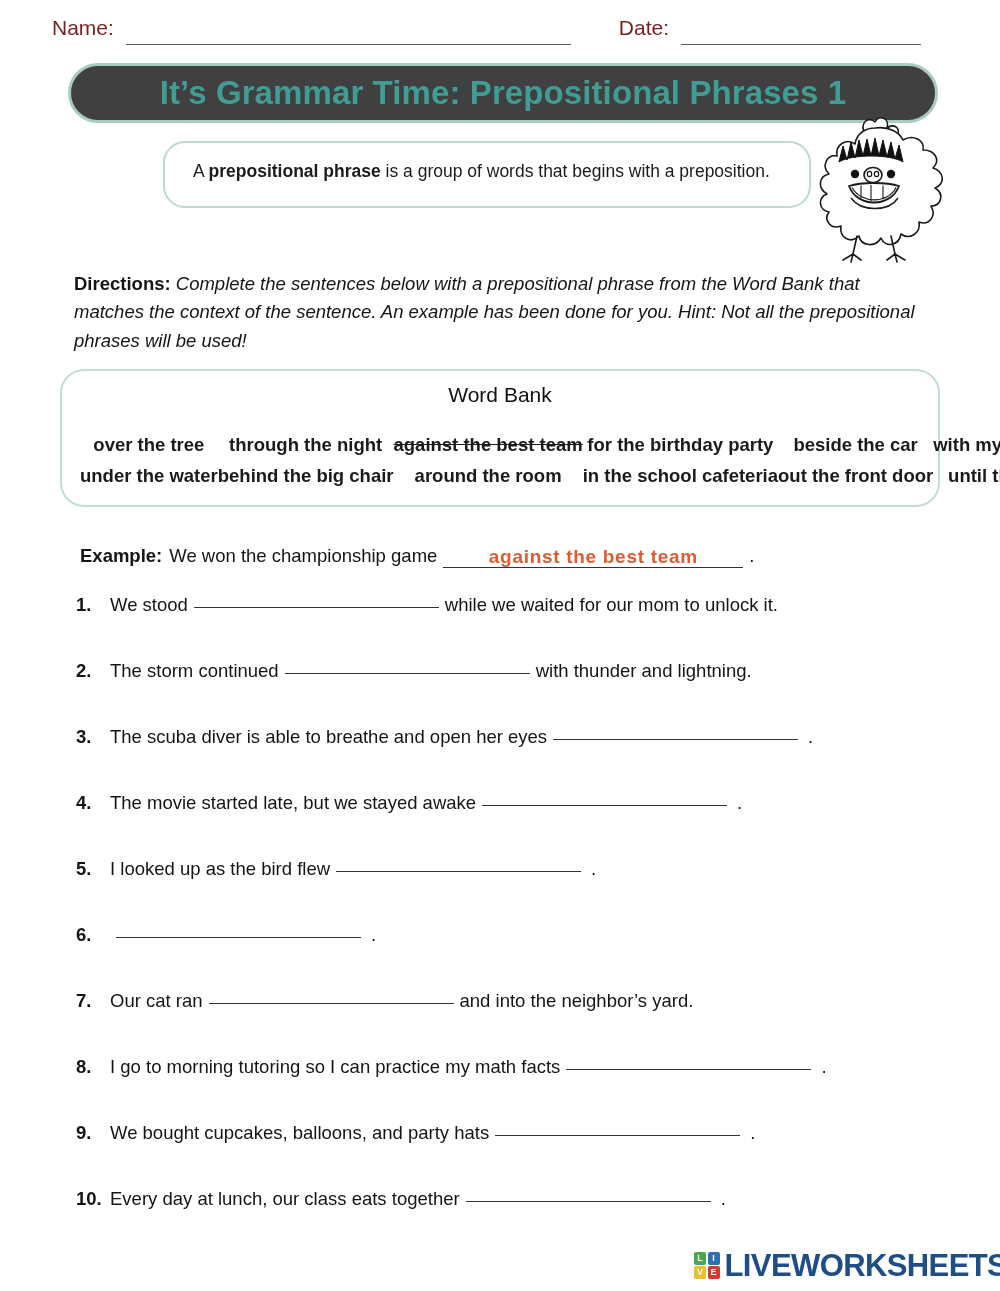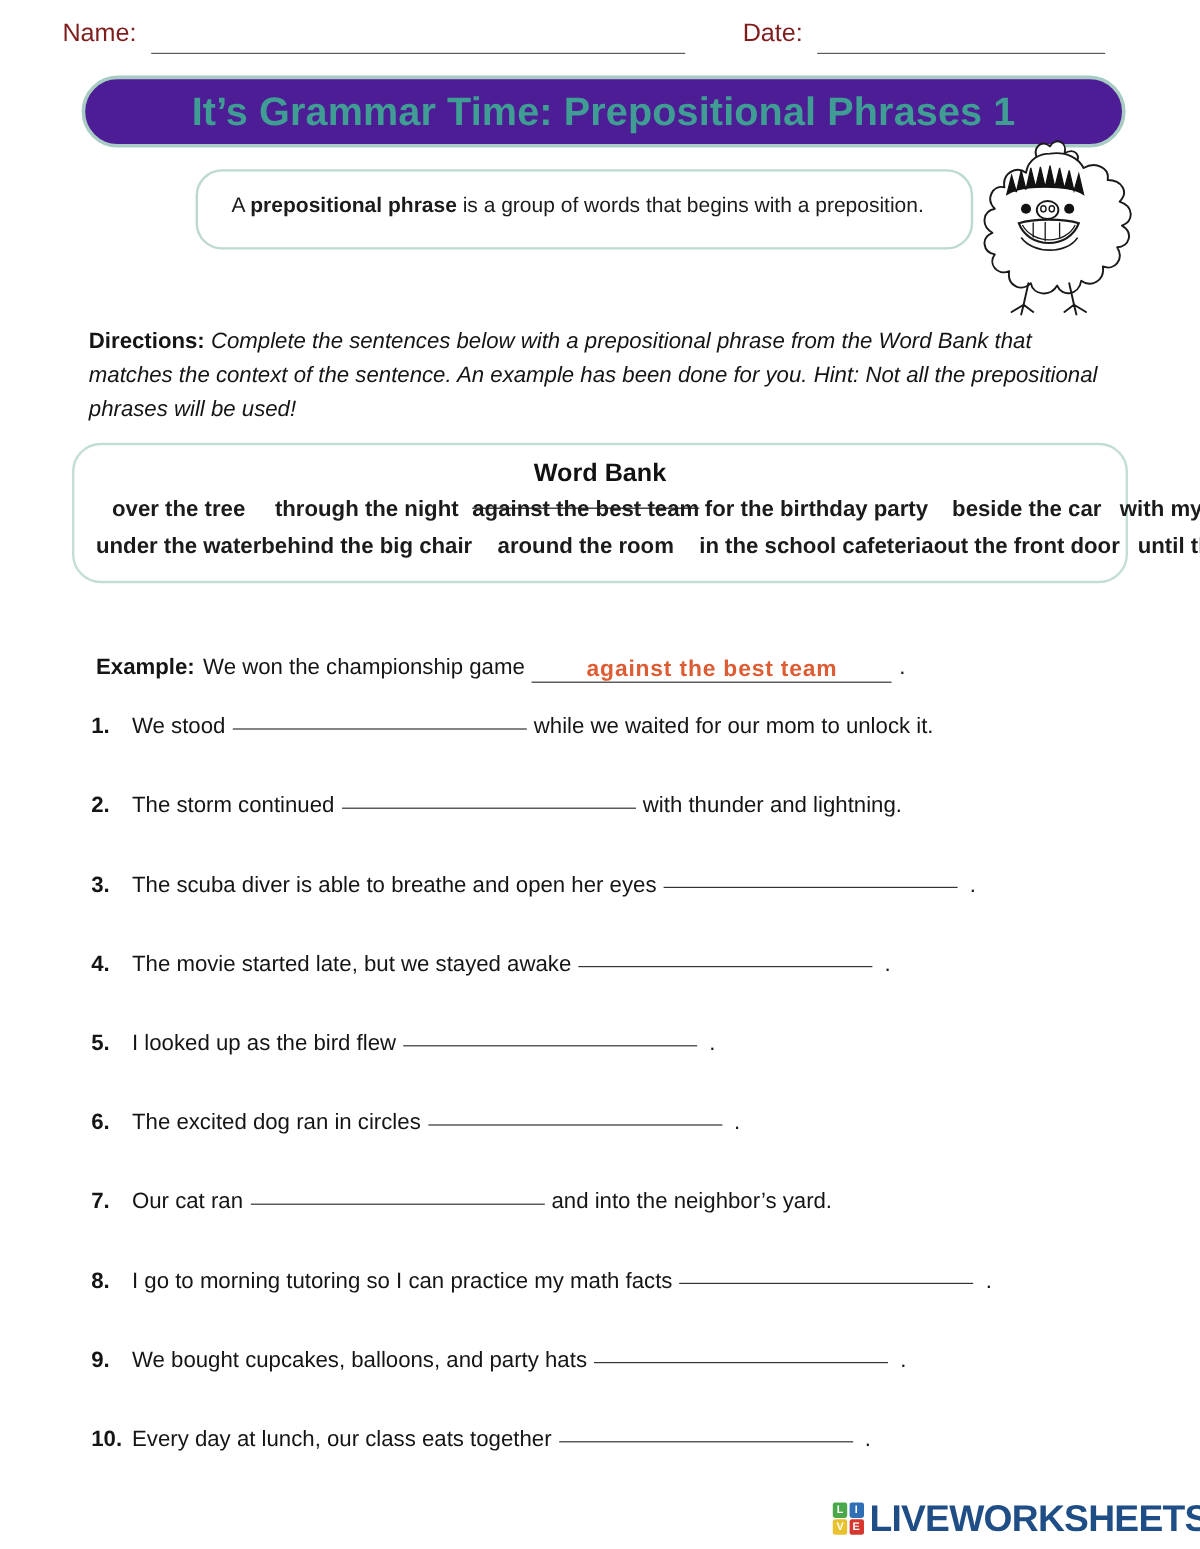--- a/index.html
+++ b/index.html
@@ -42,21 +42,21 @@
   
   .title-pill {
     position: absolute;
     top: 63px;
     left: 68px;
     width: 870px;
     height: 60px;
     box-sizing: border-box;
     border: 3.5px solid #a8cbc4;
     border-radius: 34px;
-    background: #4c1d95;
+    background: #404040;
     display: flex;
     align-items: center;
     justify-content: center;
   }
   .title-text {
     color: #3f9d94;
     font-size: 33px;
     font-weight: bold;
     letter-spacing: 0.1px;
     white-space: nowrap;
@@ -131,22 +131,22 @@
     width: 880px;
     box-sizing: border-box;
     border: 2.5px solid #c3ddd7;
     border-radius: 24px;
     background: #ffffff;
     padding: 12px 18px 18px 18px;
   }
   .wb-title {
     text-align: center;
     font-size: 21px;
-    font-weight: bold;
-    margin-bottom: 6px;
+    font-weight: normal;
+    margin-bottom: 27px;
     color: #111;
   }
   .wb-grid {
     display: grid;
     grid-template-columns: repeat(6, 1fr);
     row-gap: 9px;
     font-weight: bold;
   }
   .wb-cell {
     text-align: center;
@@ -380,21 +380,20 @@
       <span class="qperiod">.</span>
     </div>
     <div class="qrow">
       <span class="qnum">5.</span>
       <span class="qtext">I looked up as the bird flew</span>
       <span class="qblank" style="width: 245px;"></span>
       <span class="qperiod">.</span>
     </div>
     <div class="qrow">
       <span class="qnum">6.</span>
-      <span class="qtext">The excited dog ran in circles</span>
       <span class="qblank" style="width: 245px;"></span>
       <span class="qperiod">.</span>
     </div>
     <div class="qrow">
       <span class="qnum">7.</span>
       <span class="qtext">Our cat ran</span>
       <span class="qblank" style="width: 245px;"></span>
       <span class="qtext">and into the neighbor’s yard.</span>
     </div>
     <div class="qrow">

